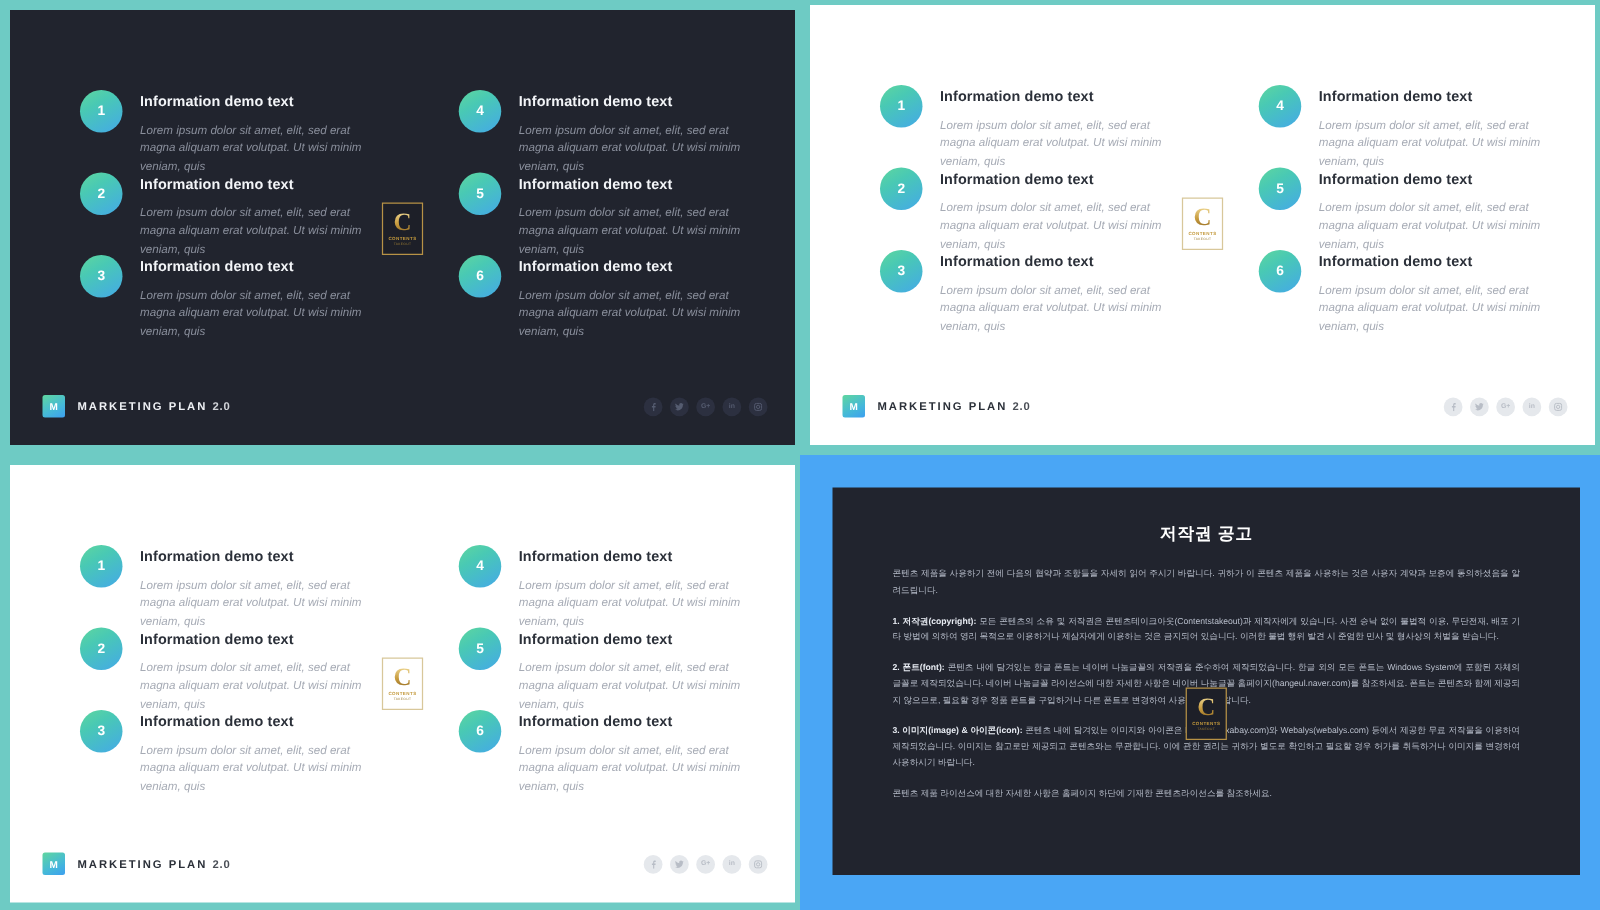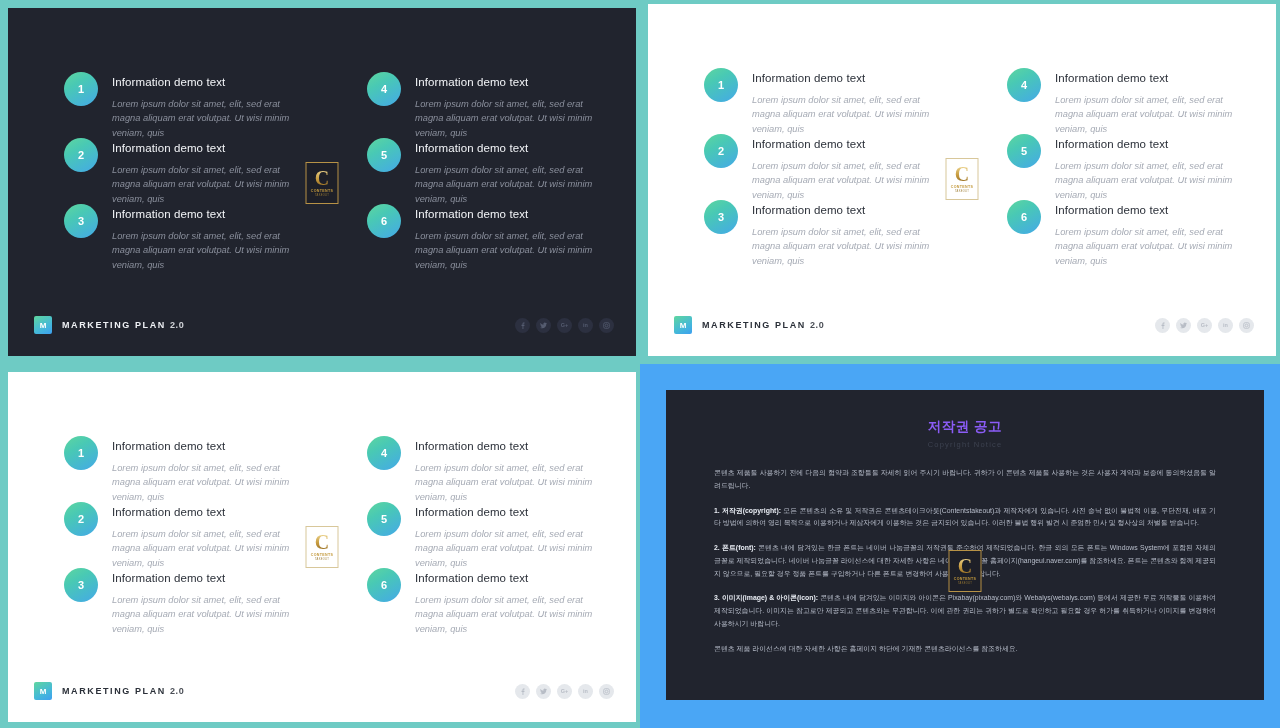--- a/index.html
+++ b/index.html
@@ -45,21 +45,21 @@
     flex: 0 0 auto;
     width: 34px; height: 34px; border-radius: 50%;
     background: linear-gradient(150deg, #5fd69f 0%, #49c9b4 35%, #44a9e8 100%);
     color: #ffffff;
     font-size: 11px; font-weight: 700;
     display: flex; align-items: center; justify-content: center;
     margin-top: -4px;
   }
   .item-body { padding-top: 0px; }
   .item-title {
-    font-size: 11.5px; font-weight: 400; letter-spacing: .1px;
+    font-size: 11.5px; font-weight: 700; letter-spacing: .1px;
     line-height: 1.2; margin-bottom: 7px;
   }
   .item-desc { font-size: 9.3px; line-height: 1.55; font-style: italic; }
 
   .board-dark  .item-title { color: #f3f5f8; }
   .board-dark  .item-desc  { color: #8a8f9c; }
   .board-white .item-title { color: #2b3039; }
   .board-white .item-desc  { color: #a6abb5; }
 
   
@@ -114,21 +114,21 @@
     font-size: 7px; font-weight: 700;
     font-family: "Liberation Serif", serif;
   }
   .board-dark  .soc { background: #2c3040; color: #555c70; }
   .board-white .soc { background: #e5e8ec; color: #b8bdc6; }
   .soc svg { display:block; }
 
   
   .note-inner { position: relative; width: 100%; height: 100%; padding: 28px 48px 0 48px; }
   .note-title {
-    text-align: center; color: #8b5cf6;
+    text-align: center; color: #ffffff;
     font-size: 13.5px; font-weight: 700; letter-spacing: .5px;
   }
   .note-sub {
     text-align: center; color: #3d4250;
     font-size: 7.5px; letter-spacing: 1.2px; margin-top: 4px;
   }
   .note-body { margin-top: 18px; }
   .note-p {
     color: #b9bfcc; font-size: 6.9px; line-height: 1.85;
     margin-bottom: 12px; text-align: justify;
@@ -393,21 +393,20 @@
         </div>
       </div>
 
     </div>
   </div>
 
   <div class="slide slide-blue">
     <div class="board board-note">
       <div class="note-inner">
         <div class="note-title">저작권 공고</div>
-        <div class="note-sub">Copyright Notice</div>
 
         <div class="note-body">
           <p class="note-p">콘텐츠 제품을 사용하기 전에 다음의 협약과 조항들을 자세히 읽어 주시기 바랍니다. 귀하가 이 콘텐츠 제품을 사용하는 것은 사용자 계약과 보증에 동의하셨음을 알려드립니다.</p>
 
           <p class="note-p"><b>1. 저작권(copyright):</b><span> 모든 콘텐츠의 소유 및 저작권은 콘텐츠테이크아웃(Contentstakeout)과 제작자에게 있습니다. 사전 승낙 없이 불법적 이용, 무단전재, 배포 기타 방법에 의하여 영리 목적으로 이용하거나 제삼자에게 이용하는 것은 금지되어 있습니다. 이러한 불법 행위 발견 시 준엄한 민사 및 형사상의 처벌을 받습니다.</span></p>
 
           <p class="note-p"><b>2. 폰트(font):</b><span> 콘텐츠 내에 담겨있는 한글 폰트는 네이버 나눔글꼴의 저작권을 준수하여 제작되었습니다. 한글 외의 모든 폰트는 Windows System에 포함된 자체의 글꼴로 제작되었습니다. 네이버 나눔글꼴 라이선스에 대한 자세한 사항은 네이버 나눔글꼴 홈페이지(hangeul.naver.com)를 참조하세요. 폰트는 콘텐츠와 함께 제공되지 않으므로, 필요할 경우 정품 폰트를 구입하거나 다른 폰트로 변경하여 사용하시기 바랍니다.</span></p>
 
           <p class="note-p"><b>3. 이미지(image) &amp; 아이콘(icon):</b><span> 콘텐츠 내에 담겨있는 이미지와 아이콘은 Pixabay(pixabay.com)와 Webalys(webalys.com) 등에서 제공한 무료 저작물을 이용하여 제작되었습니다. 이미지는 참고로만 제공되고 콘텐츠와는 무관합니다. 이에 관한 권리는 귀하가 별도로 확인하고 필요할 경우 허가를 취득하거나 이미지를 변경하여 사용하시기 바랍니다.</span></p>
 

